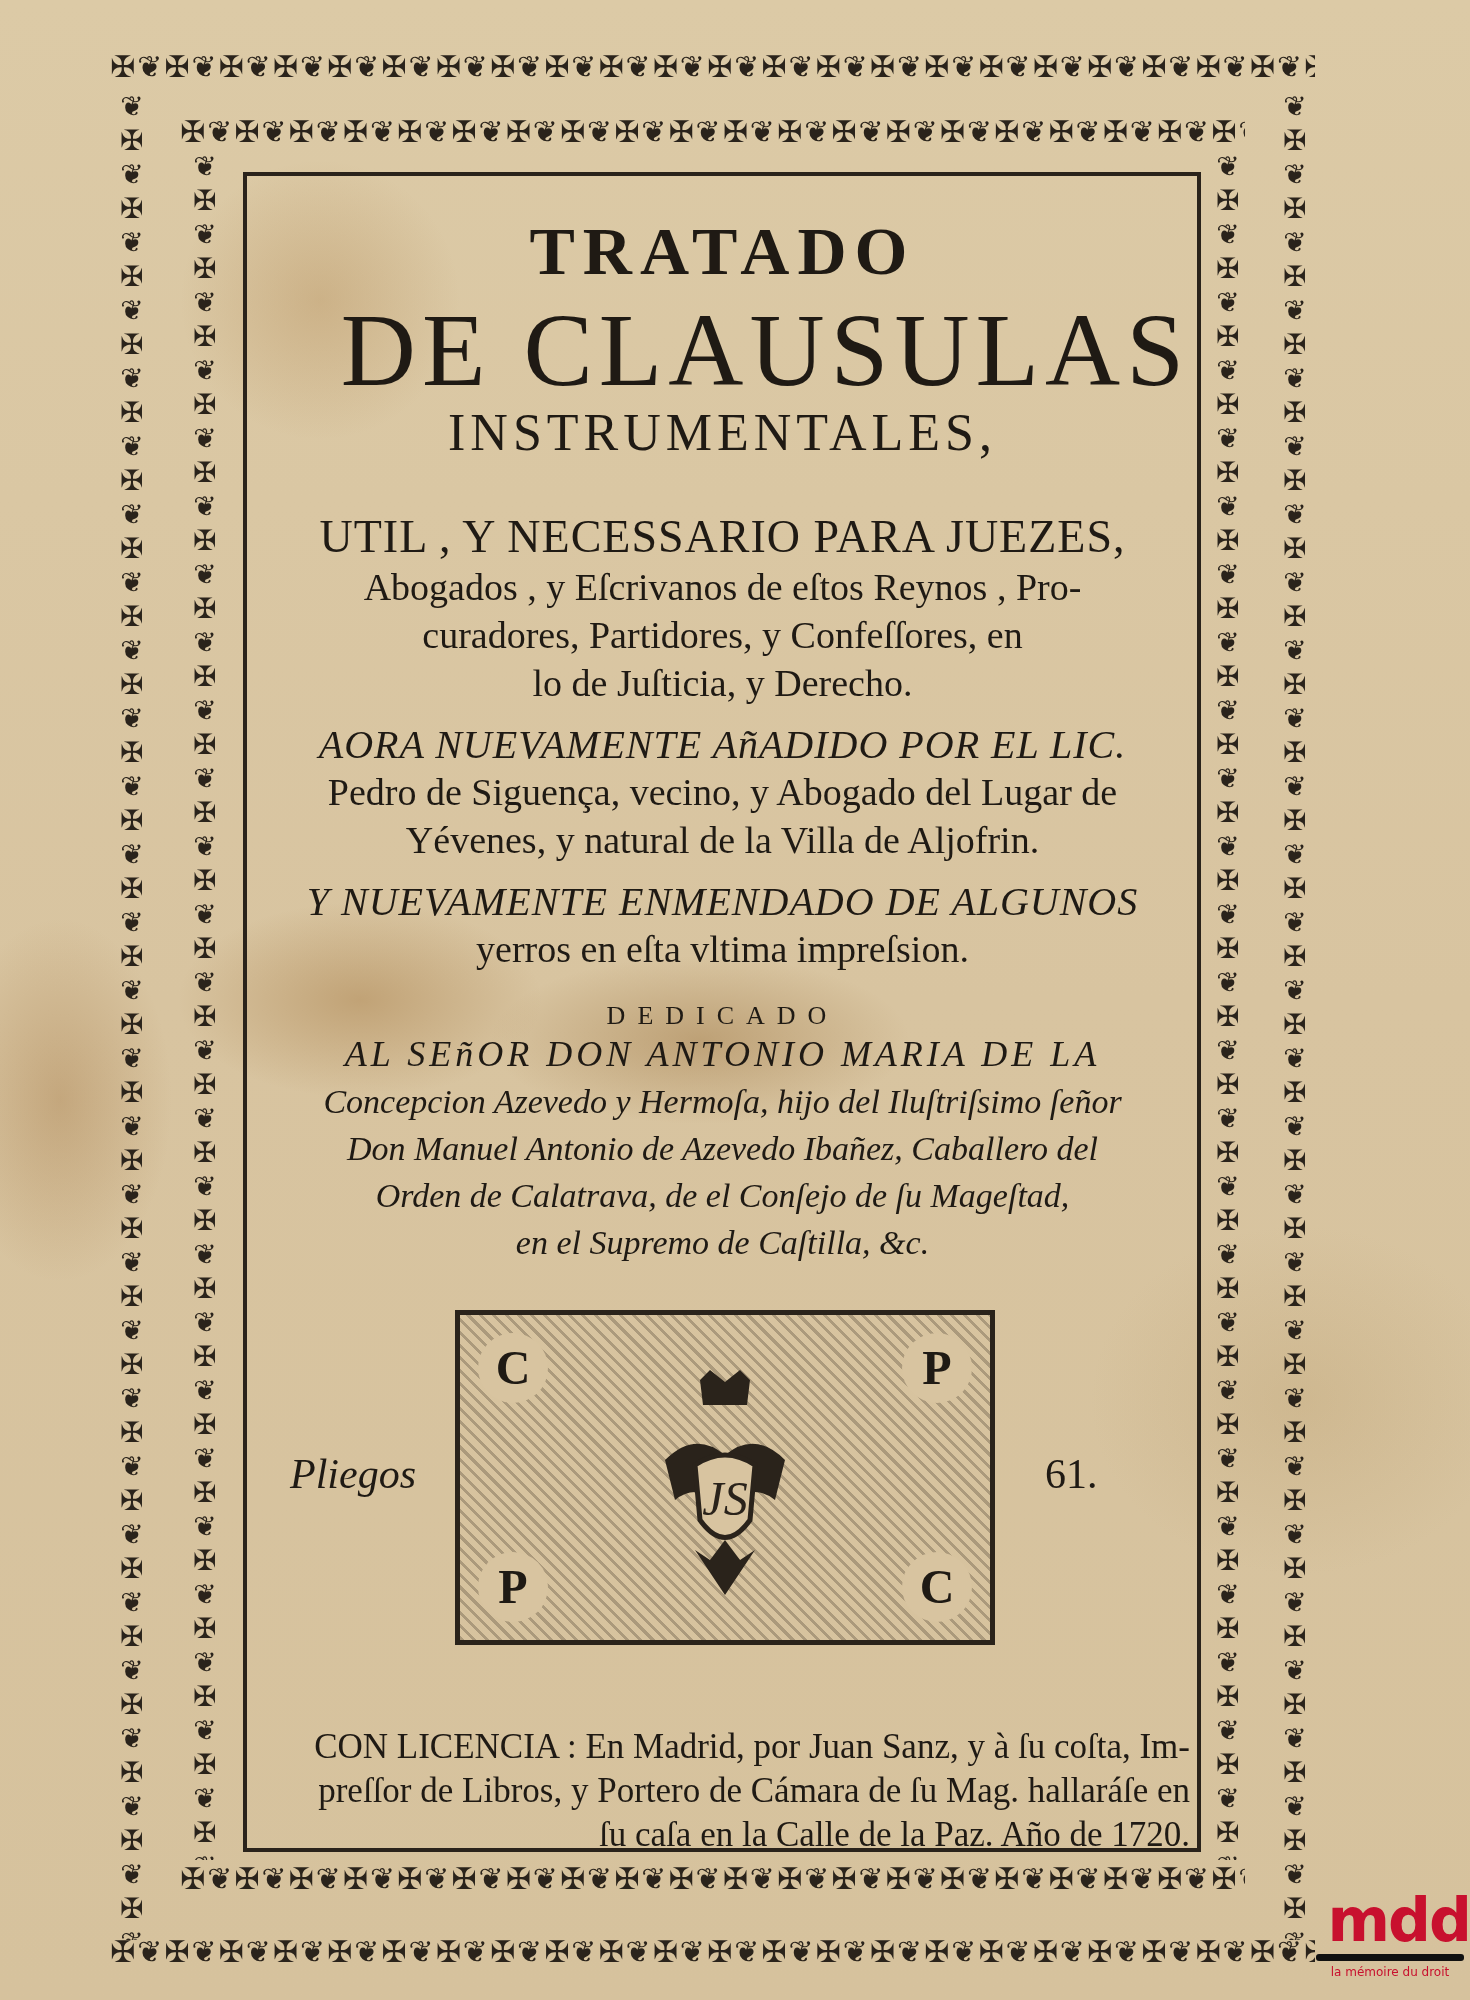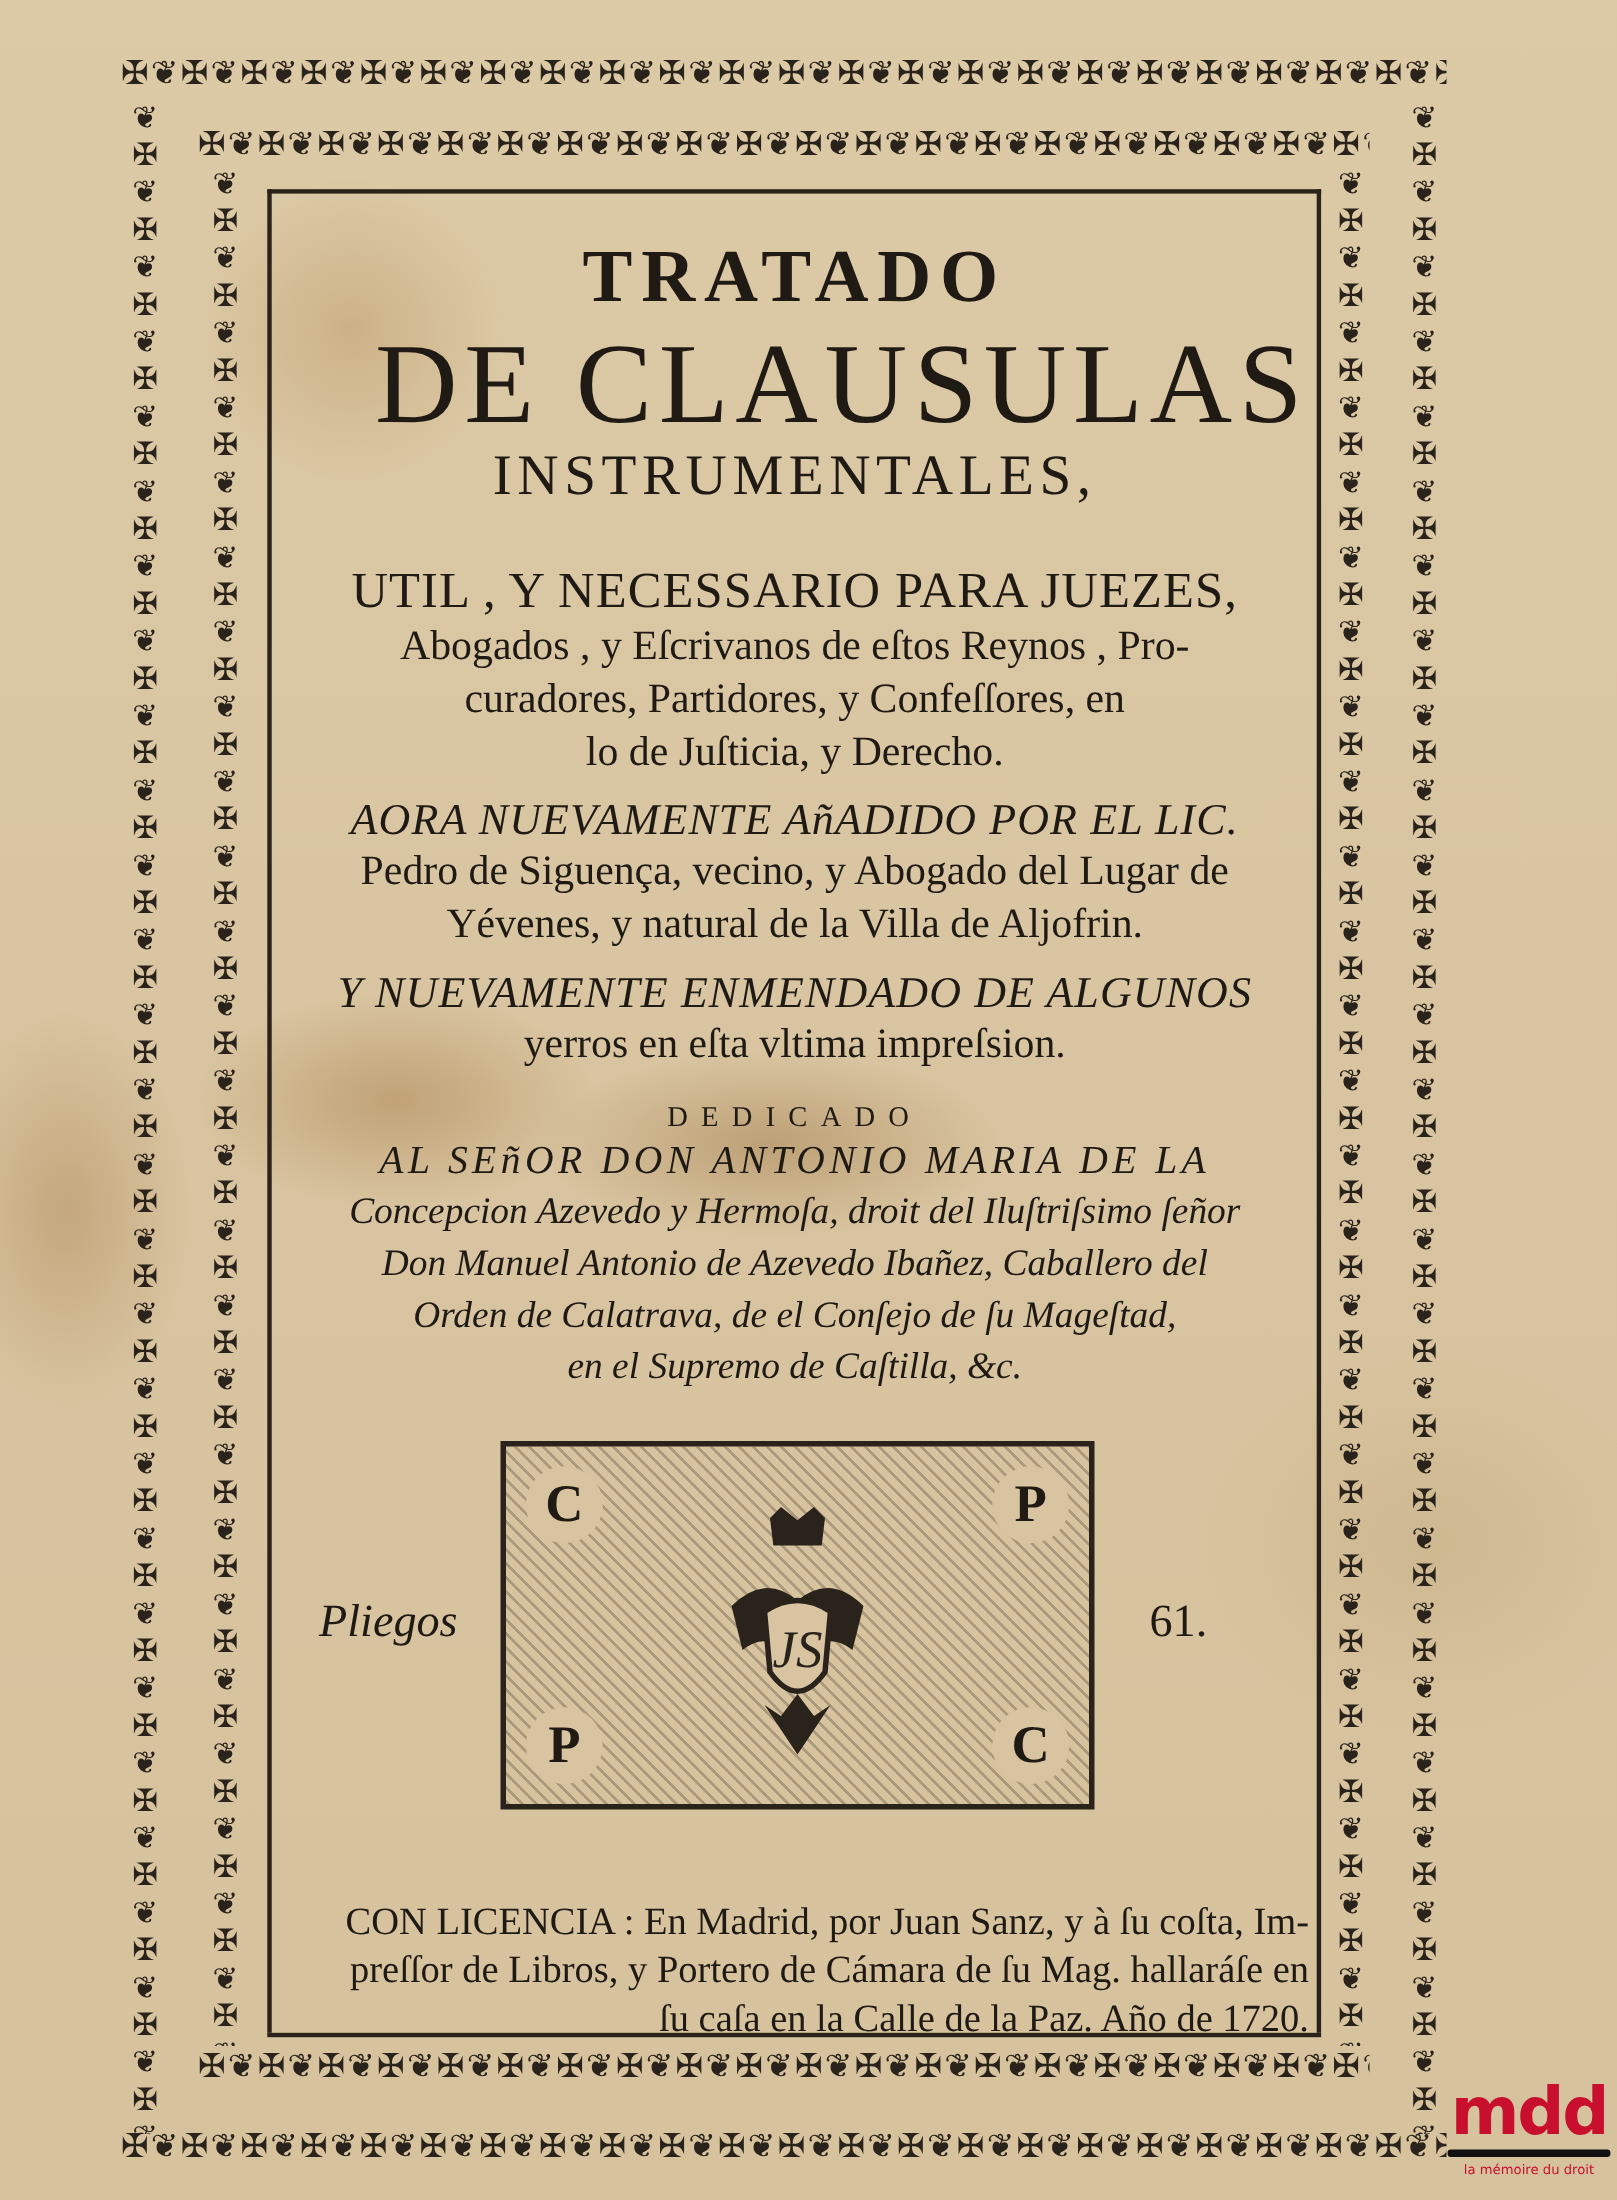--- a/index.html
+++ b/index.html
@@ -25,21 +25,21 @@
   .caps{font-size:40px;letter-spacing:1px;margin-top:14px;font-style:italic;}
   .ded{font-size:26px;letter-spacing:12px;margin-top:28px;}
   .ital{font-style:italic;font-size:34px;line-height:47px;}
   .emblem{position:absolute;left:455px;top:1310px;width:530px;height:325px;border:5px solid #2a231b;background:repeating-linear-gradient(45deg,rgba(40,30,20,0.25) 0 3px,transparent 3px 9px);}
   .emblem-letter{position:absolute;font-size:48px;font-weight:bold;width:70px;height:70px;line-height:70px;text-align:center;border-radius:50%;background:#d8c4a0;}
   .crest{position:absolute;left:195px;top:55px;width:140px;height:230px;}
   .pliegos{position:absolute;left:290px;top:1450px;font-style:italic;font-size:42px;}
   .pliegos-num{position:absolute;left:1045px;top:1450px;font-size:42px;}
   .imprint{position:absolute;left:255px;top:1725px;width:935px;text-align:right;font-size:35px;line-height:44px;}
   .logo{position:absolute;left:1310px;top:1890px;width:160px;height:110px;}
-  .logo-mdd{font-family:"DejaVu Sans",sans-serif;font-size:60px;font-weight:bold;color:#c8102e;line-height:60px;letter-spacing:-2px;text-align:center;}
+  .logo-mdd{font-family:"DejaVu Sans",sans-serif;font-size:60px;font-weight:bold;color:#c8102e;line-height:60px;letter-spacing:-2px;text-align:right;}
   .logo-bar{height:7px;background:#111;margin:4px 6px 4px 6px;border-radius:3px;}
   .logo-tag{font-family:"DejaVu Sans",sans-serif;font-size:12px;color:#c8102e;text-align:center;}
 </style>
 </head>
 <body>
 
 <div class="page">
 
   <div class="orn-row" style="left:110px;top:50px;width:1205px;">✠❦✠❦✠❦✠❦✠❦✠❦✠❦✠❦✠❦✠❦✠❦✠❦✠❦✠❦✠❦✠❦✠❦✠❦✠❦✠❦✠❦✠❦✠❦✠❦✠❦</div>
   <div class="orn-row" style="left:180px;top:115px;width:1065px;">✠❦✠❦✠❦✠❦✠❦✠❦✠❦✠❦✠❦✠❦✠❦✠❦✠❦✠❦✠❦✠❦✠❦✠❦✠❦✠❦✠❦✠❦✠❦✠❦✠❦</div>
@@ -71,21 +71,21 @@
       <div>Pedro de Siguença, vecino, y Abogado del Lugar de</div>
       <div>Yévenes, y natural de la Villa de Aljofrin.</div>
     </div>
 
     <div class="caps">Y NUEVAMENTE ENMENDADO DE ALGUNOS</div>
     <div class="body-text">yerros en eſta vltima impreſsion.</div>
 
     <div class="ded">DEDICADO</div>
     <div class="ital" style="letter-spacing:4px;font-size:36px;">AL SEñOR DON ANTONIO MARIA DE LA</div>
     <div class="ital">
-      <div>Concepcion Azevedo y Hermoſa, droit del Iluſtriſsimo ſeñor</div>
+      <div>Concepcion Azevedo y Hermoſa, hijo del Iluſtriſsimo ſeñor</div>
       <div>Don Manuel Antonio de Azevedo Ibañez, Caballero del</div>
       <div>Orden de Calatrava, de el Conſejo de ſu Mageſtad,</div>
       <div>en el Supremo de Caſtilla, &amp;c.</div>
     </div>
   </div>
 
   <div class="emblem">
     <div class="emblem-letter" style="left:18px;top:18px;">C</div>
     <div class="emblem-letter" style="right:18px;top:18px;">P</div>
     <div class="emblem-letter" style="left:18px;bottom:18px;">P</div>

